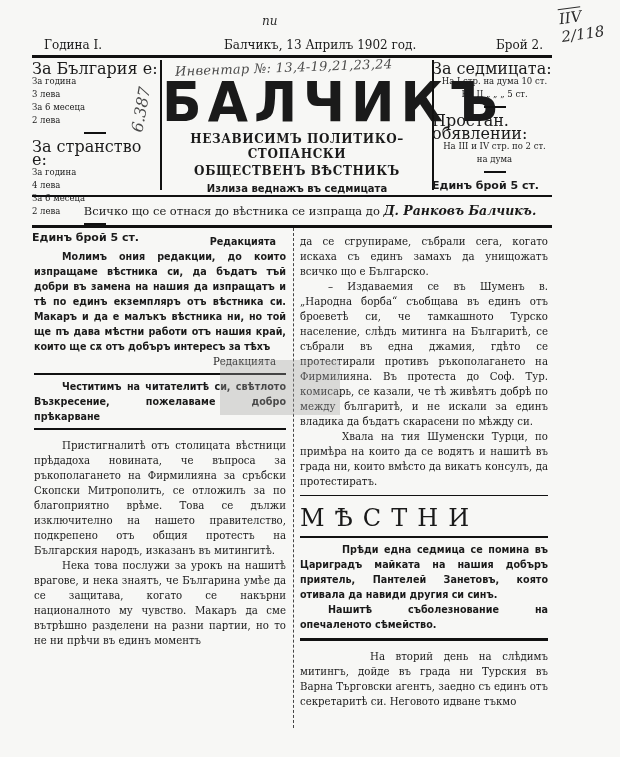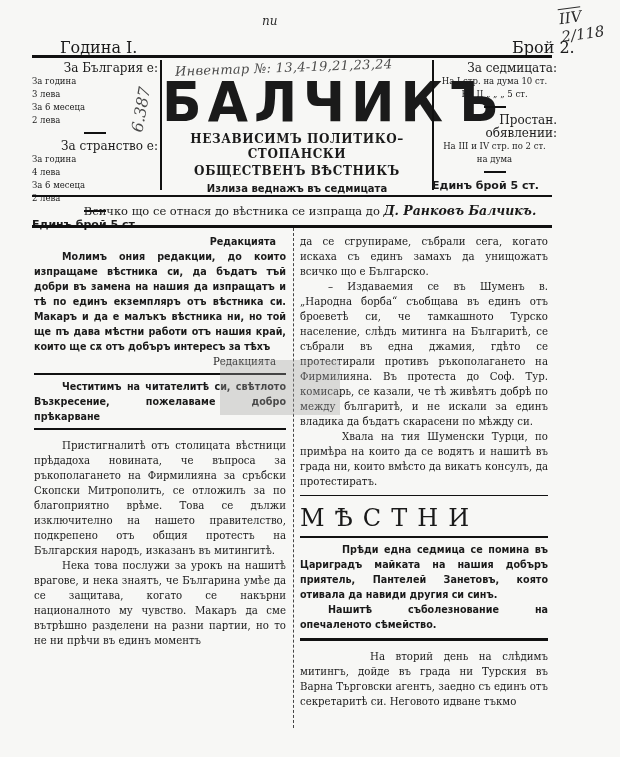--- a/index.html
+++ b/index.html
@@ -12,32 +12,32 @@
 
   
   .hand { position: absolute; font-family: "DejaVu Serif", serif; font-style: italic; color: #2c2c2c; }
   .hand-tm { left: 262px; top: 14px; font-size: 12px; }
   .hand-arch { left: 560px; top: 6px; font-size: 15px; transform: rotate(-8deg); }
   .hand-arch .ovl { text-decoration: overline; }
   .hand-inv { left: 175px; top: 60px; font-size: 13px; transform: rotate(-2deg); letter-spacing: 0.3px; opacity: .85; }
   .hand-side { left: 118px; top: 100px; font-size: 16px; transform: rotate(-80deg); opacity: .85; }
 
   
-  .dateline { position: absolute; top: 38px; left: 36px; width: 510px; height: 14px; font-size: 16px; margin-left: 16px; }
+  .dateline { position: absolute; top: 38px; left: 36px; width: 510px; height: 14px; font-size: 12px; }
   .dateline span { position: absolute; top: 0; white-space: nowrap; }
   .dl-year { left: 8px; }
   .dl-place { left: 188px; }
   .dl-issue { left: 460px; }
   .rule-thick { position: absolute; background: #111; }
 
   
   .sub-box { position: absolute; font-size: 8.5px; line-height: 13px; }
   .sub-left { left: 32px; top: 62px; width: 126px; }
   .sub-right { left: 432px; top: 62px; width: 125px; text-align: center; }
-  .sub-head { text-align: right; font-size: 12px; }
+  .sub-head { text-align: left; font-size: 16px; }
   .sub-row { display: flex; justify-content: space-between; flex-direction: column; }
   .sub-dash { width: 22px; height: 2px; background: #111; margin: 5px auto 6px; }
   .sub-single { font-family: "DejaVu Sans", sans-serif; font-weight: bold; font-size: 11px; text-align: left; margin-top: 4px; }
   .vline { position: absolute; width: 1.5px; background: #111; }
 
   .title-box { position: absolute; left: 162px; top: 66px; width: 270px; text-align: center; }
   .title { font-family: "DejaVu Sans", sans-serif; font-weight: bold; font-size: 52px; letter-spacing: 6px; line-height: 56px; margin-top: 8px; transform: scaleY(1.05); }
   .subtitle { font-size: 12px; line-height: 15px; letter-spacing: 0.6px; font-weight: bold; margin-top: 2px; }
   .weekly { font-family: "DejaVu Sans", sans-serif; font-weight: bold; font-size: 10px; margin-top: 4px; }
 
@@ -65,20 +65,21 @@
 
 <div class="page">
 
   <span class="hand hand-tm">пи</span>
   <span class="hand hand-arch"><span class="ovl">ІІV</span> <span>2/118</span></span>
   <span class="hand hand-inv">Инвентар №: 13,4-19,21,23,24</span>
   <span class="hand hand-side">6.387</span>
 
   <div class="dateline">
     <span class="dl-year">Година I.</span>
+    <span class="dl-place">Балчикъ, 13 Априлъ 1902 год.</span>
     <span class="dl-issue">Брой 2.</span>
   </div>
   <div class="rule-thick" style="left:32px;top:55px;width:520px;height:3px;"></div>
 
   <div class="sub-box sub-left">
     <div class="sub-head">За България е:</div>
     <div class="sub-row">
         <span>За година</span>
         <span>3 лева</span>
       </div>

